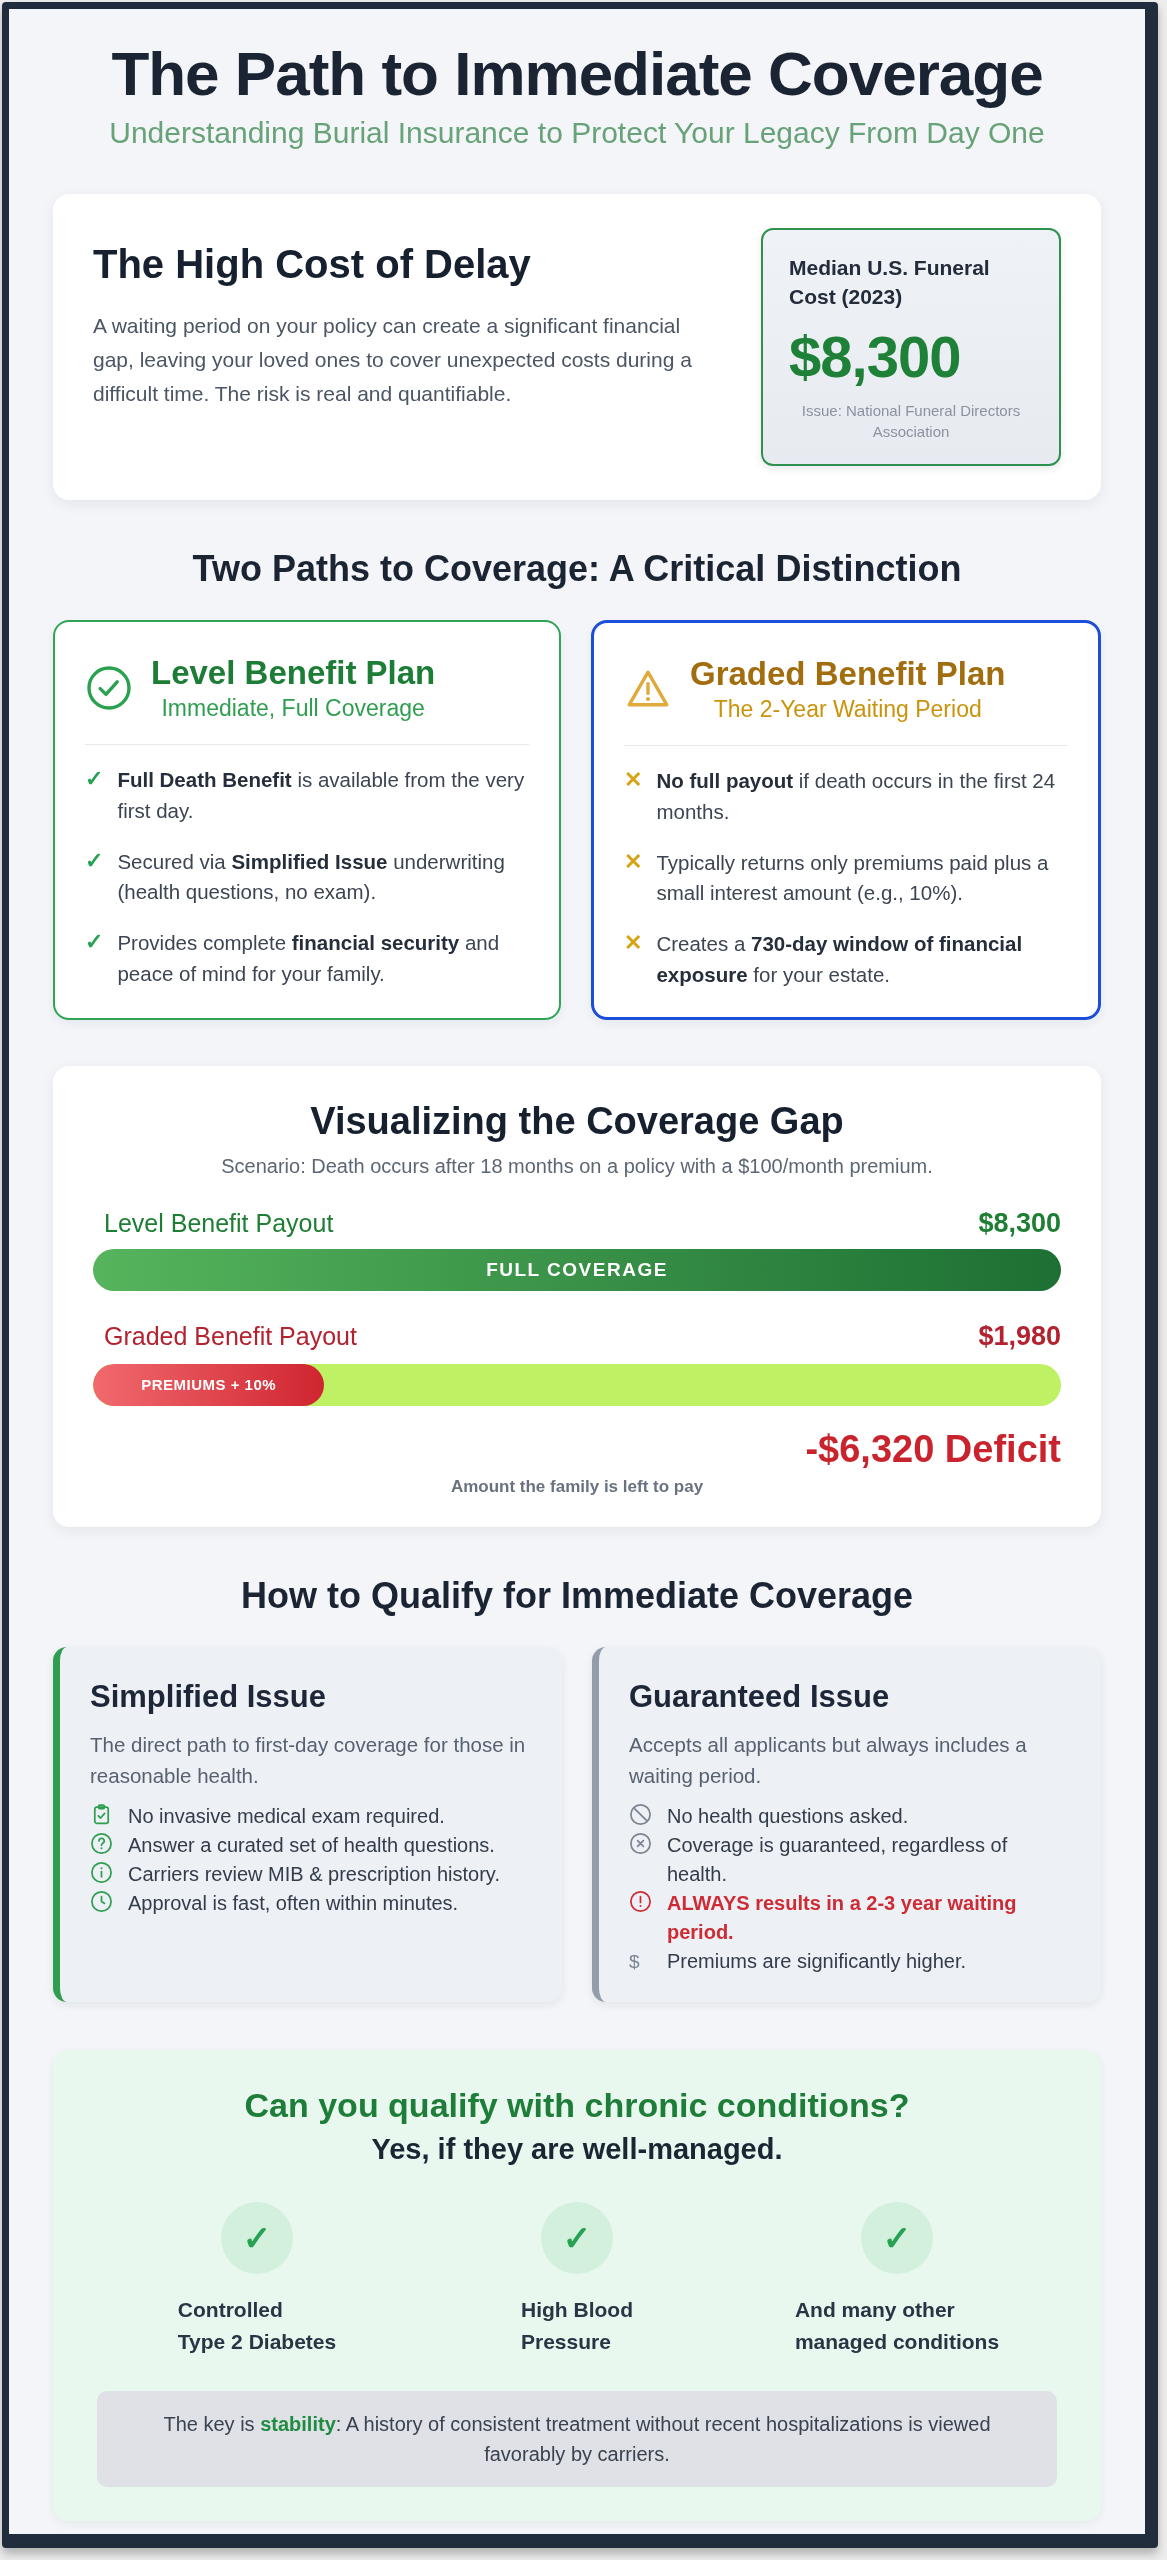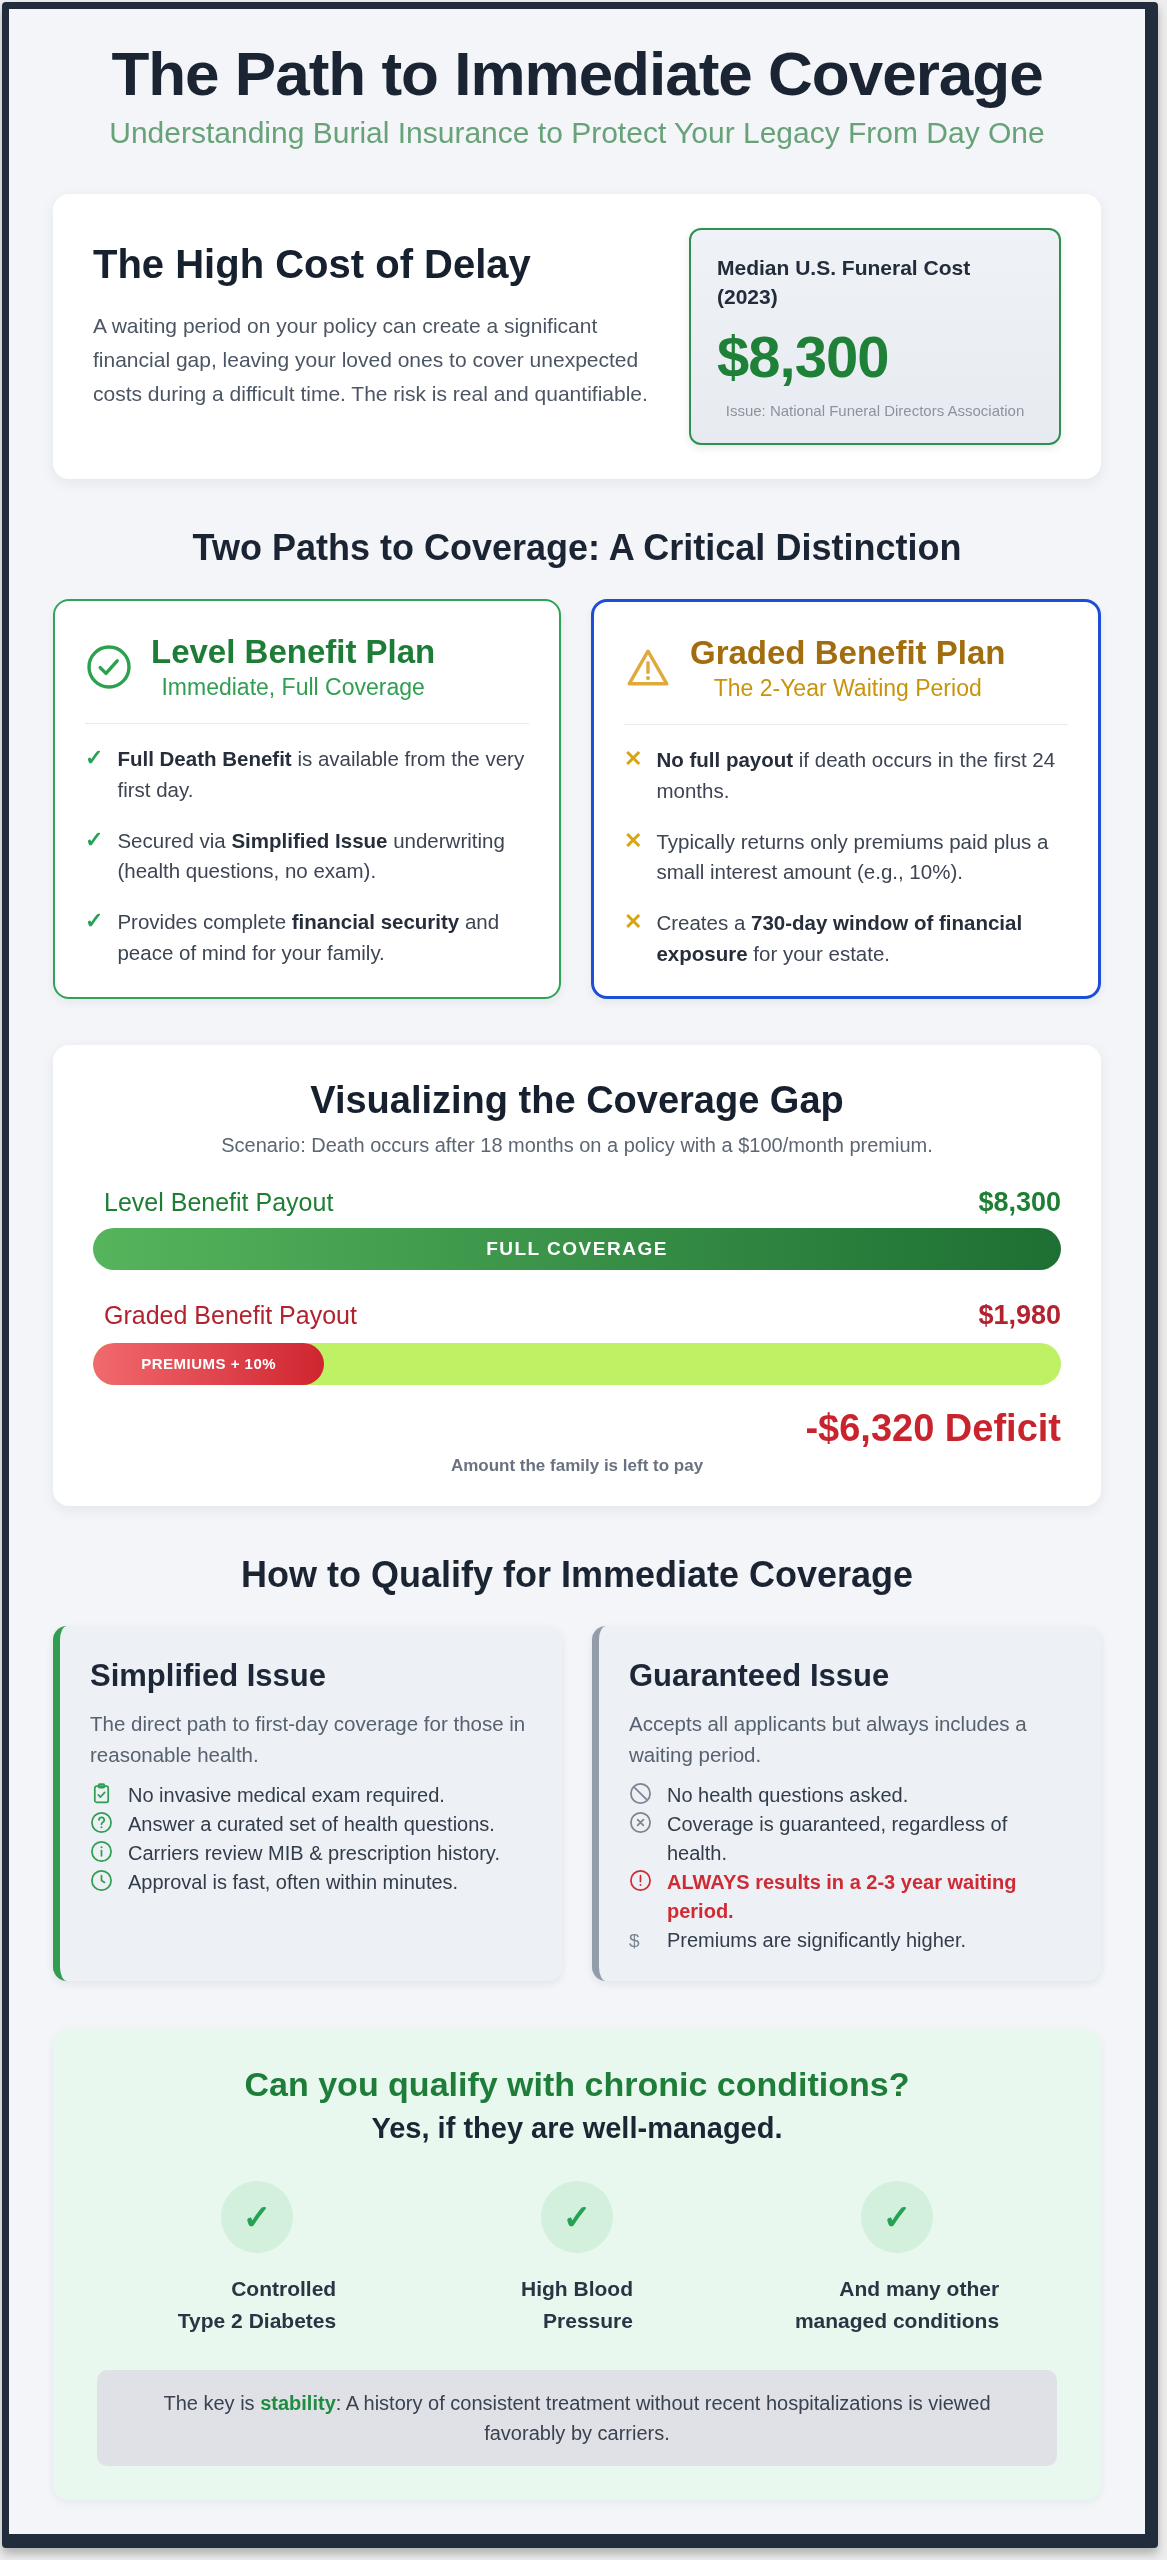--- a/index.html
+++ b/index.html
@@ -28,21 +28,21 @@
   .title{font-size:62px;font-weight:800;color:#1b2433;letter-spacing:-1px;line-height:1.12;}
   .subtitle{font-size:30px;color:#68a279;margin-top:8px;font-weight:400;}
   
   .card{background:#ffffff;border-radius:16px;box-shadow:0 4px 14px rgba(25,40,60,.07);}
   
   .hero{margin-top:44px;padding:34px 40px;display:flex;gap:38px;align-items:flex-start;}
   .hero-left{flex:1;min-width:0;}
   .hero-left h2{margin:14px 0 0;font-size:40px;font-weight:800;color:#17202e;}
   .hero-left p{margin:22px 0 0;font-size:21px;line-height:1.62;color:#4b5563;max-width:610px;}
   .stat-card{
-    width:372px;flex:0 0 auto;box-sizing:border-box;
+    width:300px;flex:0 0 auto;box-sizing:border-box;
     background:linear-gradient(180deg,#eff2f6,#e7ebf1);
     border:2px solid #2e9150;border-radius:12px;
     padding:24px 26px 22px;box-shadow:0 3px 8px rgba(25,40,60,.10);
   }
   .stat-label{font-size:21px;font-weight:700;color:#232c3a;line-height:1.35;}
   .stat-value{font-size:58px;font-weight:800;color:#1f8038;margin-top:12px;letter-spacing:-1px;}
   .stat-source{font-size:15px;color:#8b929e;margin-top:10px;text-align:center;line-height:1.4;}
   
   .section-heading{margin-top:48px;text-align:center;font-size:36px;font-weight:800;color:#1b2433;}
   
@@ -104,21 +104,21 @@
   .chronic-card{margin-top:48px;background:#e9f8ef;border-radius:16px;padding:36px 44px 34px;box-shadow:0 3px 10px rgba(25,60,40,.06);}
   .chronic-heading{text-align:center;font-size:34px;font-weight:800;color:#1e7d38;}
   .chronic-subheading{text-align:center;font-size:29px;font-weight:800;color:#1c2534;margin-top:8px;}
   .cond-grid{display:flex;justify-content:space-around;margin-top:36px;}
   .cond{display:flex;flex-direction:column;align-items:center;width:260px;}
   .cond-circle{
     width:72px;height:72px;border-radius:50%;
     background:#d2f0dc;display:flex;align-items:center;justify-content:center;
     color:#27a254;font-size:34px;font-weight:700;
   }
-  .cond-label{margin-top:20px;text-align:right;font-size:21px;font-weight:700;color:#2b3444;line-height:1.5;}
+  .cond-label{margin-top:20px;text-align:left;font-size:21px;font-weight:700;color:#2b3444;line-height:1.5;}
   .note-box{
     margin-top:34px;background:#dfe1e7;border-radius:10px;
     padding:18px 30px;text-align:center;font-size:20px;color:#3a4250;line-height:1.5;
   }
   .note-box b{color:#1f8c42;}
 </style>
 </head>
 <body>
 
 <div class="sheet">

